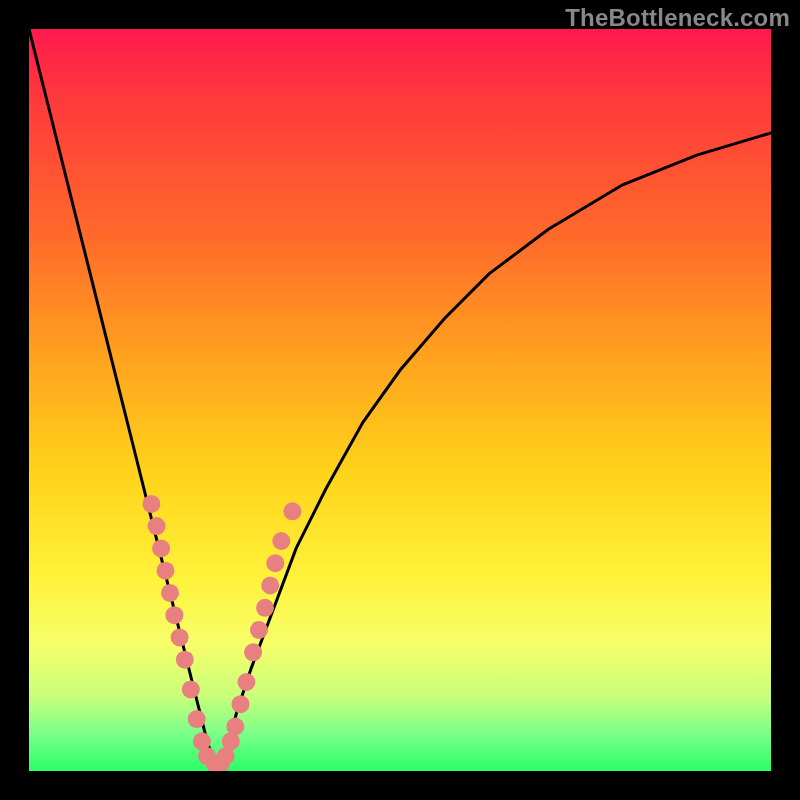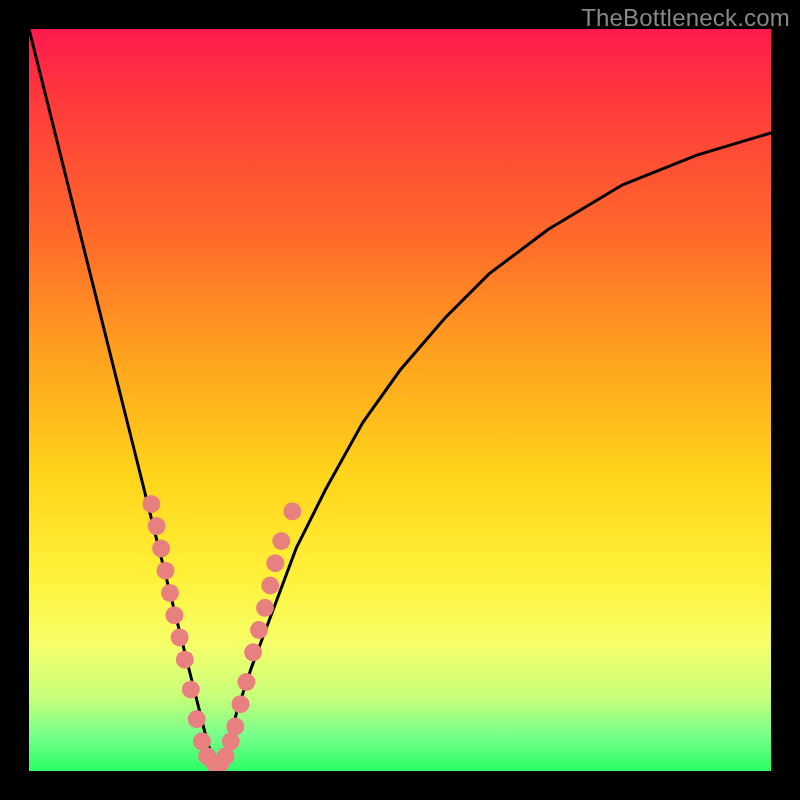--- a/index.html
+++ b/index.html
@@ -30,21 +30,21 @@
       #c8ff7a 90%,
       #7aff8a 95%,
       #2aff66 100%);
   }
   .watermark {
     position: absolute;
     top: 4px;
     right: 10px;
     color: #888;
     font-size: 24px;
-    font-weight: 400;
+    font-weight: 700;
     letter-spacing: 0.2px;
     z-index: 5;
   }
   svg.overlay {
     position: absolute;
     left: 0;
     top: 0;
     width: 742px;
     height: 742px;
   }

